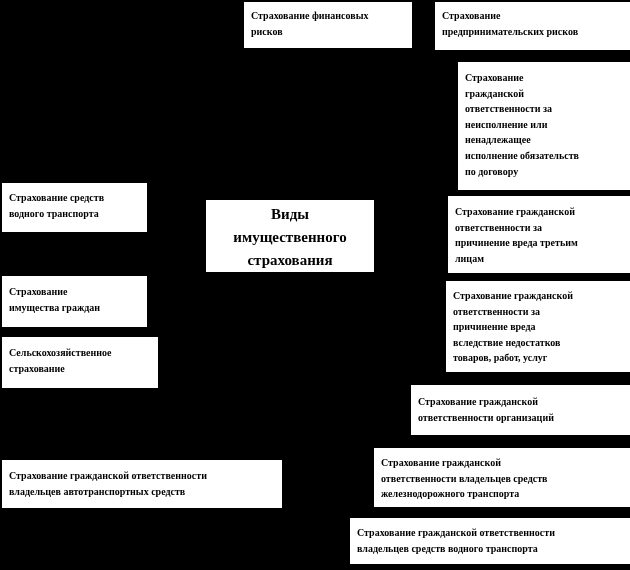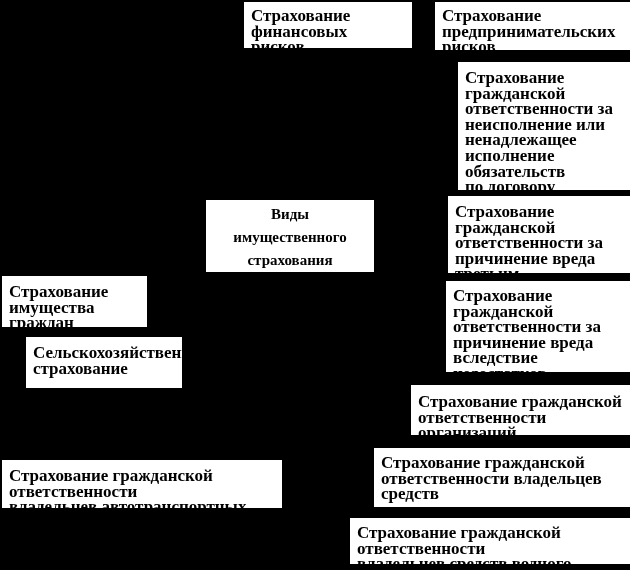--- a/index.html
+++ b/index.html
@@ -13,21 +13,21 @@
   }
   .node, .center-box {
     position: absolute;
     background: #ffffff;
     color: #000000;
     font-weight: bold;
     white-space: pre-line;
     box-sizing: border-box;
   }
   .node {
-    font-size: 17px;
+    font-size: 10px;
     line-height: 15.6px;
     padding: 6px 6px 4px 7px;
     text-align: left;
   }
   .center-box {
     font-size: 15px;
     line-height: 23px;
     text-align: center;
     padding-top: 3px;
   }
@@ -37,21 +37,21 @@
   
   .n-contract{ left: 458px; top: 62px;  width: 172px; height: 128px; padding-top: 8px; }
   .n-third   { left: 448px; top: 196px; width: 182px; height: 77px;  padding-top: 8px; }
   .n-defects { left: 446px; top: 281px; width: 184px; height: 91px;  padding-top: 7px; }
   .n-org     { left: 411px; top: 385px; width: 219px; height: 50px;  padding-top: 9px; }
   .n-rail    { left: 374px; top: 448px; width: 256px; height: 59px;  padding-top: 7px; }
   .n-watliab { left: 350px; top: 518px; width: 280px; height: 46px;  padding-top: 7px; }
   
   .n-water   { left: 2px;   top: 183px; width: 145px; height: 49px;  padding-top: 7px; }
   .n-citiz   { left: 2px;   top: 276px; width: 145px; height: 51px;  padding-top: 8px; }
-  .n-agri    { left: 2px;   top: 337px; width: 156px; height: 51px;  padding-top: 8px; margin-left: 24px; }
+  .n-agri    { left: 2px;   top: 337px; width: 156px; height: 51px;  padding-top: 8px; }
   .n-auto    { left: 2px;   top: 460px; width: 280px; height: 48px;  padding-top: 8px; }
   
   .n-center  { left: 206px; top: 200px; width: 168px; height: 72px; }
 </style>
 </head>
 <body>
 
 <div id="canvas">
 
   <div class="node n-fin">Страхование финансовых
@@ -76,20 +76,22 @@
 вследствие недостатков
 товаров, работ, услуг</div>
   <div class="node n-org">Страхование гражданской
 ответственности организаций</div>
   <div class="node n-rail">Страхование гражданской
 ответственности владельцев средств
 железнодорожного транспорта</div>
   <div class="node n-watliab">Страхование гражданской ответственности
 владельцев средств водного транспорта</div>
 
+  <div class="node n-water">Страхование средств
+водного транспорта</div>
   <div class="node n-citiz">Страхование
 имущества граждан</div>
   <div class="node n-agri">Сельскохозяйственное
 страхование</div>
   <div class="node n-auto">Страхование гражданской ответственности
 владельцев автотранспортных средств</div>
 
   <div class="center-box n-center">Виды
 имущественного
 страхования</div>

